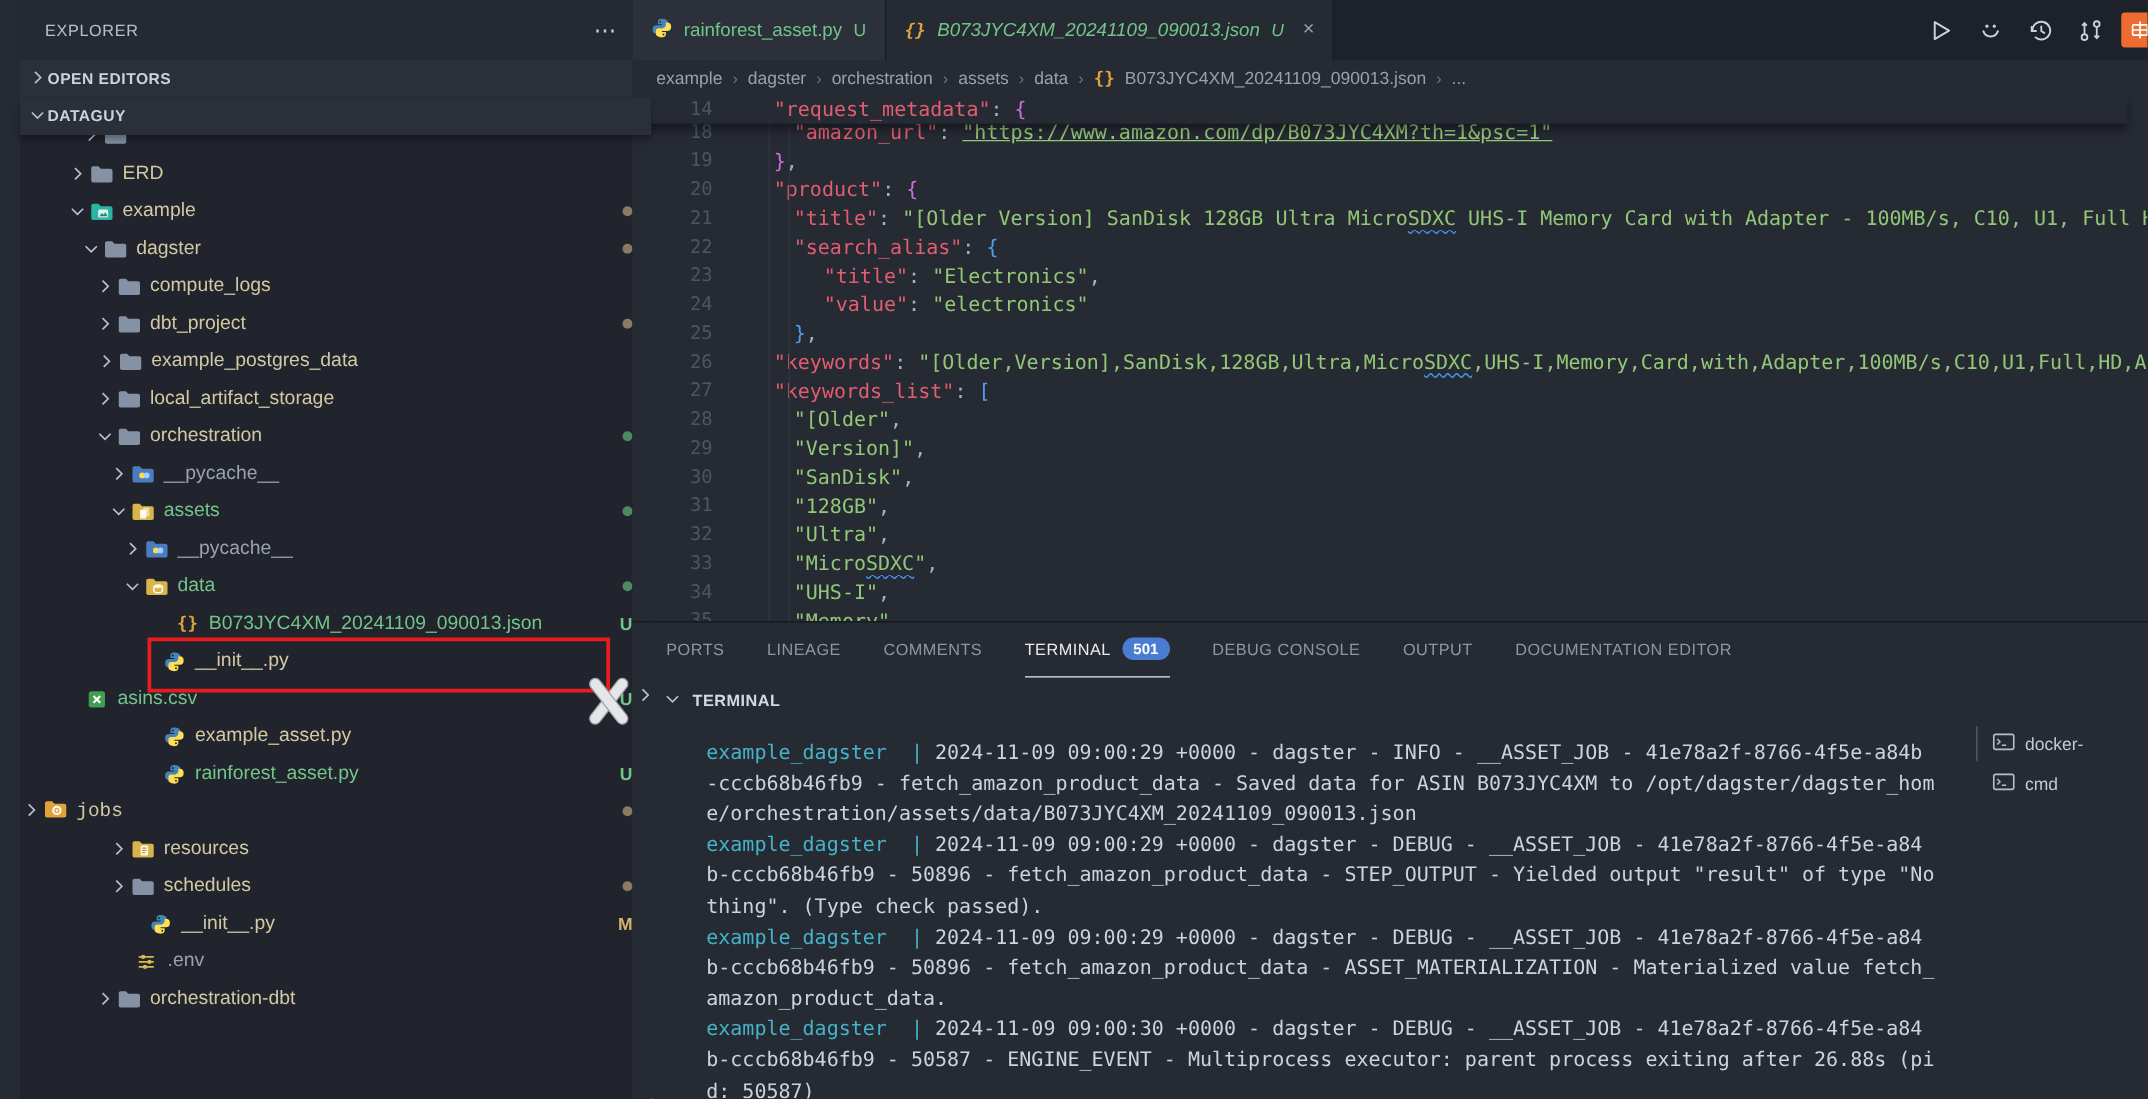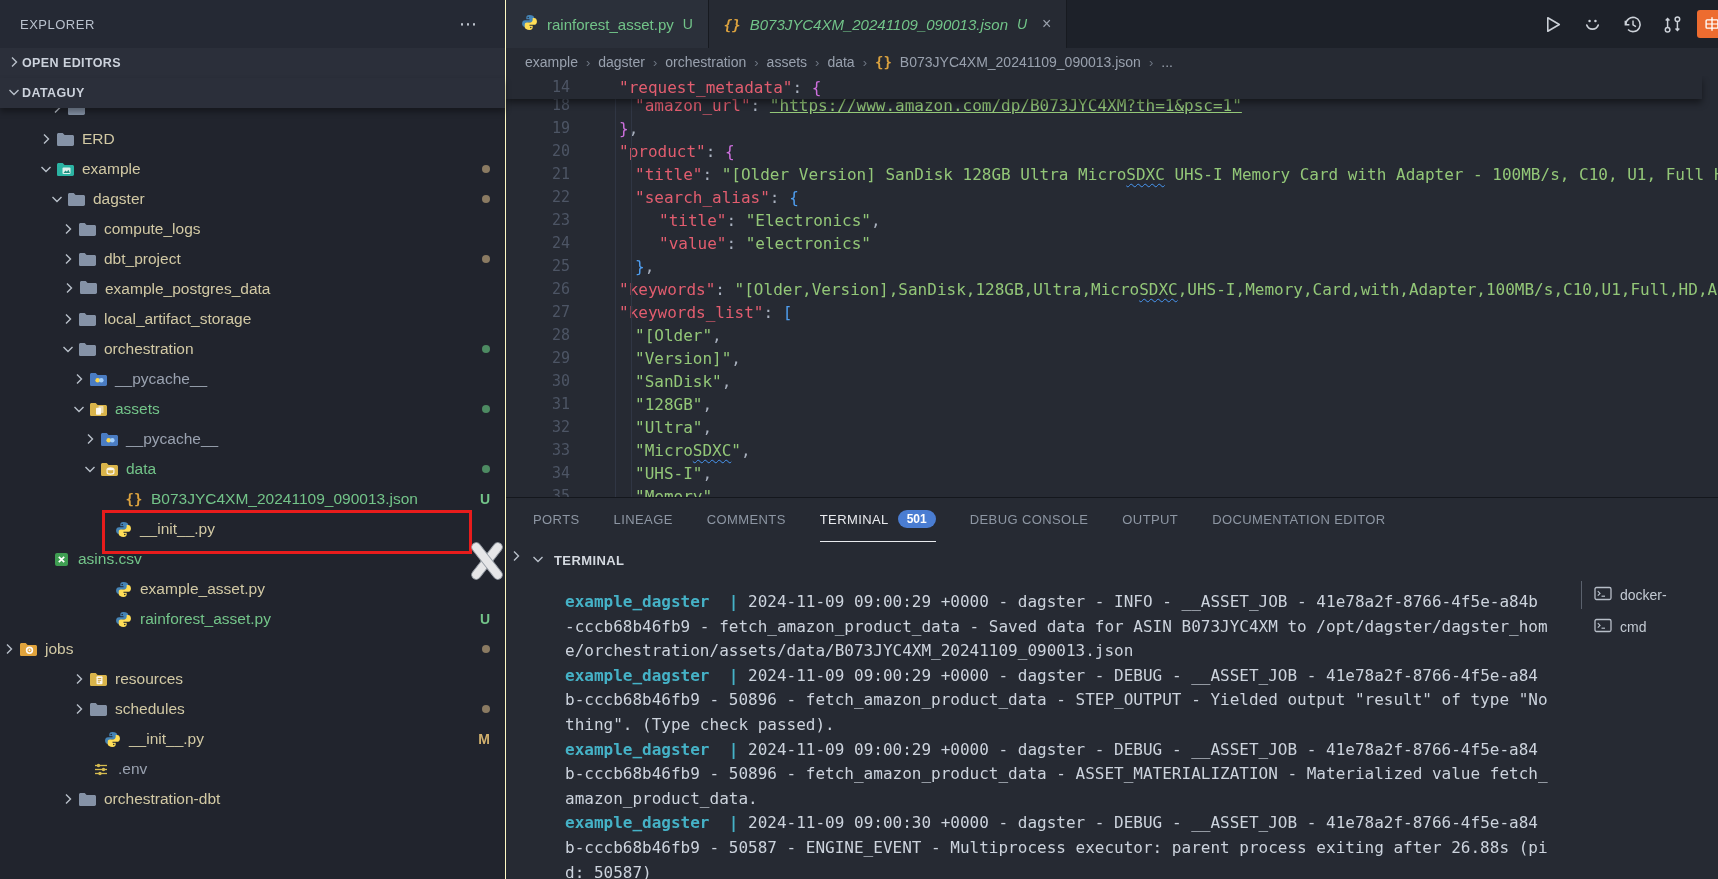--- a/index.html
+++ b/index.html
@@ -2,21 +2,21 @@
 <html><head>
 <meta charset="utf-8">
 <style>
   html,body{margin:0;padding:0;}
   body{
     width:1718px;height:879px;overflow:hidden;position:relative;
     background:#262a33;font-family:"Liberation Sans",sans-serif;
     -webkit-font-smoothing:antialiased;
   }
   
-  .sidebar{position:absolute;left:0;top:0;width:505px;height:879px;background:#21242d;border-right:1px solid #fef9c3;}
+  .sidebar{position:absolute;left:16px;top:0;width:505px;height:879px;background:#21242d;border-right:1px solid #fef9c3;}
   .sb-title{height:48px;background:#252934;display:flex;align-items:center;justify-content:space-between;
     padding:0 26px 0 20px;color:#b9c1cd;font-size:13px;letter-spacing:.5px;}
   .sb-more{color:#c6ccd6;font-size:18px;letter-spacing:2px;cursor:pointer;}
   .sb-section{height:30px;background:#2b2f3a;display:flex;align-items:center;gap:0;
     font-weight:bold;font-size:12.5px;color:#ccd2dc;padding-left:6px;letter-spacing:.4px;}
   .sb-section.shadow{box-shadow:0 4px 6px rgba(0,0,0,.35);position:relative;z-index:4;}
   .tree{position:absolute;top:108px;left:0;right:0;background:#21242d;}
   .trow{height:30px;display:flex;align-items:center;position:relative;font-size:15.5px;white-space:nowrap;cursor:pointer;}
   .trow .chev{width:18px;display:inline-flex;justify-content:center;flex:none;}
   .trow .ticon{width:20px;margin-right:7px;display:inline-flex;justify-content:center;align-items:center;flex:none;}
@@ -65,21 +65,21 @@
   .ptabs{height:43px;display:flex;align-items:center;gap:34px;padding-left:27px;
     font-size:13px;color:#8d96a3;letter-spacing:.4px;}
   .ptab{height:100%;display:flex;align-items:center;gap:9px;cursor:pointer;border-bottom:1.5px solid transparent;}
   .ptab.active{color:#e9ebef;border-bottom-color:#e9ebef;}
   .pbadge{background:#4a7dd2;color:#fff;font-size:12px;border-radius:10px;padding:2px 9px;font-weight:bold;letter-spacing:0;}
   .pheader{height:38px;display:flex;align-items:center;gap:8px;padding-left:24px;
     font-size:13px;font-weight:bold;color:#d4d9e0;letter-spacing:.4px;}
   .pexpand{position:absolute;left:2px;top:50px;cursor:pointer;}
   .tbody{position:absolute;top:92px;left:59px;width:1035px;bottom:0;overflow:hidden;
     font-family:"DejaVu Sans Mono",monospace;font-size:16px;line-height:24.6px;color:#ccd3dd;white-space:pre;}
-  .term-cyan{color:#45b2c7;font-weight:bold;}
+  .term-cyan{color:#45b2c7;}
   .tlist{position:absolute;top:81px;right:0;width:124px;}
   .tlrow{height:32px;display:flex;align-items:center;gap:8px;font-size:14px;color:#c3cad3;cursor:pointer;position:relative;}
   .tlrow .tlind{position:absolute;left:-13px;top:2px;height:28px;border-left:1px solid #5a616d;}
   
   .cursor{position:absolute;left:468px;top:540px;z-index:20;pointer-events:none;}
 </style>
 </head>
 <body>
 
 <div class="sidebar">
@@ -189,21 +189,21 @@
           <span class="ticon">
             <svg width="19" height="15" viewBox="0 0 19 15">
               <path d="M1 2.6C1 1.7 1.7 1 2.6 1h4.1l1.9 2h7.8c.9 0 1.6.7 1.6 1.6v8c0 .8-.7 1.4-1.6 1.4H2.6C1.7 14 1 13.3 1 12.4z" fill="#8592a6"></path>
             </svg>
           </span>
           <span class="c-def">dbt_project</span>
         </div>
         <span class="tdot tan"></span>
       </div>
       <div class="trow">
-        <div style="display: flex; align-items: flex-start; padding-left: 60px;">
+        <div style="display: flex; align-items: center; padding-left: 60px;">
           <span class="chev">
             <svg width="16" height="16" viewBox="0 0 16 16">
               <path d="M6 3.5L10.5 8 6 12.5" fill="none" stroke="#b9c0ca" stroke-width="1.4"></path>
             </svg>
           </span>
           <span class="ticon">
             <svg width="19" height="15" viewBox="0 0 19 15">
               <path d="M1 2.6C1 1.7 1.7 1 2.6 1h4.1l1.9 2h7.8c.9 0 1.6.7 1.6 1.6v8c0 .8-.7 1.4-1.6 1.4H2.6C1.7 14 1 13.3 1 12.4z" fill="#8592a6"></path>
             </svg>
           </span>
@@ -360,21 +360,21 @@
             <svg width="17" height="17" viewBox="0 0 16 16">
               <path fill="#4584b6" d="M8 1C5.5 1 5 2.2 5 3.5V5h3v.8H3.8C2.2 5.8 1 6.8 1 9s1.2 3.2 2.8 3.2H5v-1.7C5 9.1 6.1 8 7.5 8h3c1.1 0 2-.9 2-2V3.5C12.5 2.2 10.5 1 8 1zM6.8 2.5a.7.7 0 110 1.4.7.7 0 010-1.4z"></path>
               <path fill="#ffde57" d="M8 15c2.5 0 3-1.2 3-2.5V11H8v-.8h4.2c1.6 0 2.8-1 2.8-3.2S13.8 3.8 12.2 3.8H11v1.7C11 6.9 9.9 8 8.5 8h-3c-1.1 0-2 .9-2 2v2.5C3.5 13.8 5.5 15 8 15zm1.2-1.5a.7.7 0 110-1.4.7.7 0 010 1.4z"></path>
             </svg>
           </span>
           <span class="c-grn">rainforest_asset.py</span>
         </div>
         <span class="tbadge U">U</span>
       </div>
       <div class="trow">
-        <div style="display: flex; align-items: center; ">
+        <div style="display: flex; align-items: flex-start;  font-family: Liberation Mono, monospace;">
           <span class="chev">
             <svg width="16" height="16" viewBox="0 0 16 16">
               <path d="M6 3.5L10.5 8 6 12.5" fill="none" stroke="#b9c0ca" stroke-width="1.4"></path>
             </svg>
           </span>
           <span class="ticon">
             <svg width="19" height="15" viewBox="0 0 19 15">
               <path d="M1 2.6C1 1.7 1.7 1 2.6 1h4.1l1.9 2h7.8c.9 0 1.6.7 1.6 1.6v8c0 .8-.7 1.4-1.6 1.4H2.6C1.7 14 1 13.3 1 12.4z" fill="#e0a33c"></path>
               <circle cx="10.5" cy="8.3" r="2.9" fill="none" stroke="#fff" stroke-width="1.6" opacity=".95"></circle>
               <circle cx="10.5" cy="8.3" r="1" fill="#fff"></circle>

